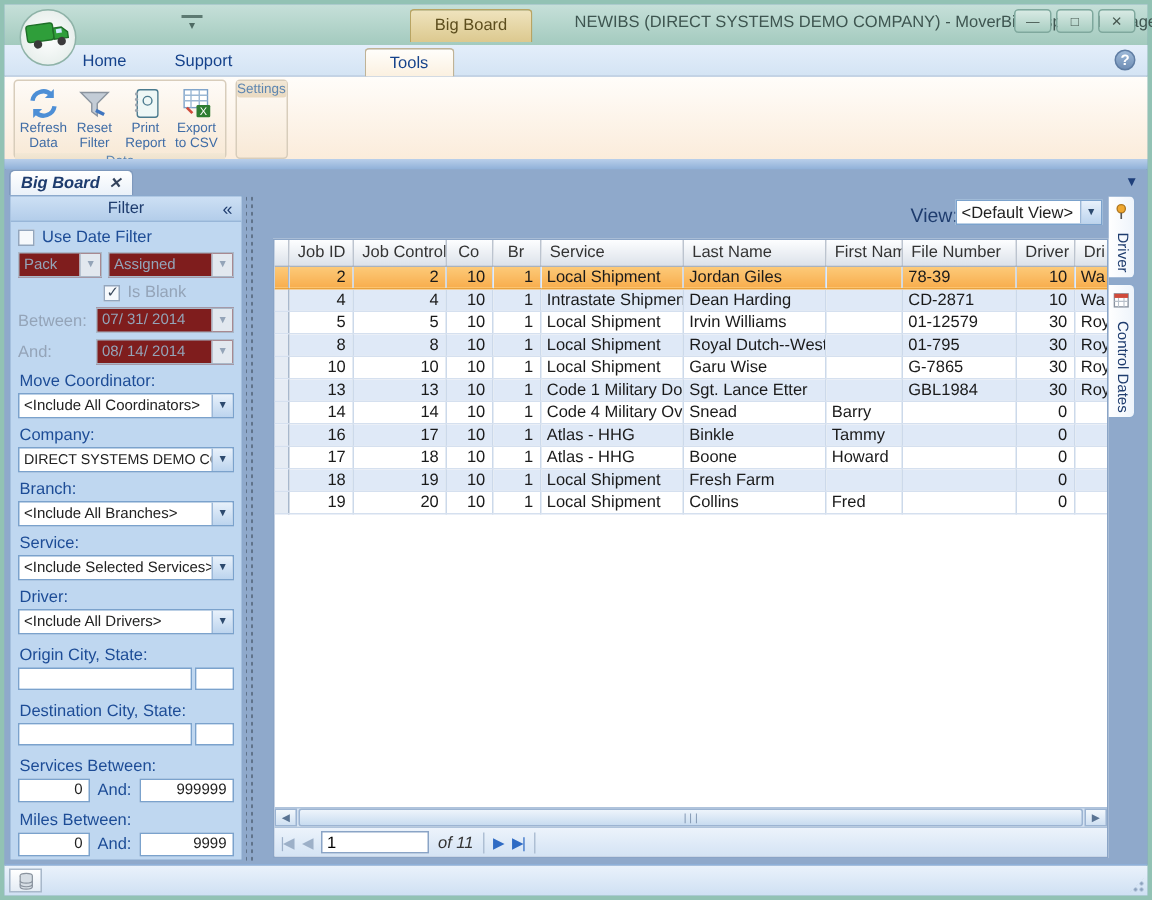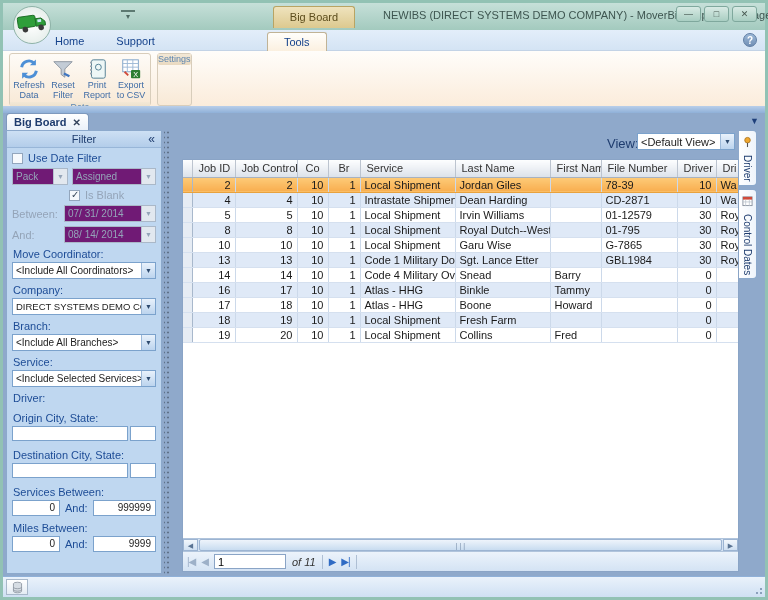--- a/index.html
+++ b/index.html
@@ -12,56 +12,56 @@
   .qat { position:absolute; left:118px; top:7px; width:14px; height:11px; color:#4e6a63; font-size:8px; text-align:center; border-top:2px solid #5d7a72; line-height:9px; cursor:pointer; }
   .ctx-label { position:absolute; left:270px; top:3px; width:82px; height:22px; background:linear-gradient(#efe3bd,#dcc98f); border:1px solid #b8a463; border-bottom:none; border-radius:3px 3px 0 0; color:#5c4d1d; font-size:11px; text-align:center; line-height:21px; }
   .title-text { position:absolute; left:380px; top:6px; width:360px; text-align:center; color:#3e5550; font-size:11px; white-space:nowrap; }
   .winbtns { position:absolute; right:8px; top:3px; display:flex; gap:3px; }
   .winbtn { width:25px; height:16px; border:1px solid #7fa89d; border-radius:3px; background:linear-gradient(#d8eae4,#a9cec2); color:#45564f; font-size:9px; text-align:center; line-height:14px; cursor:pointer; }
 
   
   .tabrow { height:21px; background:linear-gradient(#e3eefa,#d4e4f4); position:relative; flex:0 0 auto; border-bottom:1px solid #c3d3e6; }
   .rtabs { position:absolute; left:36px; top:2px; display:flex; height:19px; }
   .rtab { padding:0 16px; font-size:11px; color:#15428b; line-height:19px; cursor:pointer; }
-  .rtab.tools { margin-left:96px; background:linear-gradient(#fffefb,#fbf0e0); border:1px solid #c0b396; border-bottom:none; border-radius:3px 3px 0 0; }
+  .rtab.tools { margin-left:72px; background:linear-gradient(#fffefb,#fbf0e0); border:1px solid #c0b396; border-bottom:none; border-radius:3px 3px 0 0; }
   .help-btn { position:absolute; right:8px; top:3px; width:14px; height:14px; border-radius:50%; background:linear-gradient(#9db9d8,#718fb5); border:1px solid #5f7da3; color:#fff; font-size:10px; font-weight:bold; text-align:center; line-height:13px; cursor:pointer; }
 
   
   .ribbon { height:55px; background:linear-gradient(#fffdfa,#fbecdb); flex:0 0 auto; display:flex; padding:2px 0 0 6px; gap:6px; }
   .rgroup { border:1px solid #d8cdbb; border-radius:3px; background:linear-gradient(#fefbf7,#f8e9d6); display:flex; flex-direction:column; }
   .rgroup-body { flex:1; display:flex; padding:1px 2px; }
   .rgroup-caption { height:11px; font-size:9px; color:#5e86b0; text-align:center; line-height:10px; background:linear-gradient(#f3e8d6,#e9d9c0); border-radius:0 0 2px 2px; }
   .rbtn { width:34px; display:flex; flex-direction:column; align-items:center; padding-top:2px; border:1px solid transparent; border-radius:3px; cursor:pointer; }
   .rbtn .ricon { height:22px; display:flex; align-items:center; }
   .rbtn .rlabel { font-size:9px; color:#3f6ca6; text-align:center; line-height:10px; }
   .rbtn.wide { width:62px; }
   .rbtn.med { width:44px; }
   .drop-arrow { font-size:7px; color:#3f6ca6; line-height:6px; }
 
   
   .band { height:7px; background:linear-gradient(#b9cfea,#8fb0d8); flex:0 0 auto; }
 
   
   .content { position:relative; flex:1 1 auto; background:#8FA9CB; overflow:hidden; }
-  .doctab { position:absolute; left:3px; top:0; height:17px; padding:0 7px; background:linear-gradient(#ffffff,#eaf1f9); border:1px solid #7e99bd; border-bottom:none; border-radius:4px 4px 0 0; font-size:11px; font-weight:bold; color:#1e3c6e; line-height:16px; cursor:pointer; }
+  .doctab { position:absolute; left:3px; top:0; height:17px; padding:0 7px; background:linear-gradient(#ffffff,#eaf1f9); border:1px solid #7e99bd; border-bottom:none; border-radius:4px 4px 0 0; font-size:11px; font-weight:bold; color:#1e3c6e; line-height:16px; cursor:pointer;font-style:italic; }
   .doctab .tclose { font-weight:bold; color:#33435c; margin-left:6px; font-size:10px; cursor:pointer; }
 
   
   .filter { position:absolute; left:3px; top:17px; bottom:2px; width:156px; background:#bfd7f0; border:1px solid #8ca9cc; font-size:11px; color:#1d4c96; overflow:hidden; }
   .filter-head { height:17px; background:linear-gradient(#cde0f4,#b3cdea); border-bottom:1px solid #98b6d8; position:relative; text-align:center; line-height:16px; color:#1e3c6e; }
   .filter-head .collapse { position:absolute; right:6px; top:0; font-size:12px; cursor:pointer; }
   .frow { display:flex; align-items:center; margin:4px 5px 0 5px; }
   .flabel { margin:5px 5px 0 6px; white-space:nowrap; }
   .flabel.dis, .dis { color:#94a4b8; }
   .cb { width:11px; height:11px; background:#f6f9fc; border:1px solid #93a6bd; display:inline-block; margin-right:5px; flex:0 0 auto; position:relative; }
   .cb.checked::after { content:"✓"; position:absolute; left:1px; top:-2px; font-size:10px; color:#3a4a5c; }
   .dd { height:17px; background:#fff; border:1px solid #7ba2cc; display:flex; align-items:center; overflow:hidden; cursor:pointer; }
   .dd-text { flex:1; padding:0 3px; white-space:nowrap; overflow:hidden; font-size:10px; color:#222; }
   .dd-btn { width:14px; height:100%; flex:0 0 auto; background:linear-gradient(#e8f1fb,#bcd4ee); border-left:1px solid #9cb8d8; font-size:7px; color:#2d4a6e; text-align:center; line-height:15px; }
-  .dd.disabled { background:#701a75; border-color:#aab8c8;justify-content:space-between; }
+  .dd.disabled { background:#7f1d1d; border-color:#aab8c8;justify-content:space-between; }
   .dd.disabled .dd-text { color:#94a4b8; }
   .dd.disabled .dd-btn { background:#e2e8ef; color:#94a4b8; border-left-color:#b8c4d2; }
   .dd.full { margin:2px 5px 0 5px; }
   .inputbox { height:15px; background:#fff; border:1px solid #7ba2cc; }
   .txt { font-size:10px; border:none; outline:none; width:100%; height:100%; padding:0 2px; }
   .numbox { height:16px; background:#fff; border:1px solid #7ba2cc; font-size:10px; color:#222; text-align:right; padding:1px 4px 0 0; }
 
   .splitter { position:absolute; left:161px; top:17px; bottom:2px; width:5px; background-image:radial-gradient(#5f7289 0.8px, transparent 1px); background-size:4px 5px; background-position:2px 0; }
 
   
@@ -273,20 +273,24 @@
         <span class="dd-btn">▼</span>
       </div>
 
       <div class="flabel">Service:</div>
       <div class="dd full">
         <span class="dd-text">&lt;Include Selected Services&gt;</span>
         <span class="dd-btn">▼</span>
       </div>
 
       <div class="flabel">Driver:</div>
+      <div class="dd full">
+        <span class="dd-text">&lt;Include All Drivers&gt;</span>
+        <span class="dd-btn">▼</span>
+      </div>
 
       <div class="flabel" style="margin-top:8px">Origin City, State:</div>
       <div class="frow" style="margin-top:2px; gap:2px">
         <div class="inputbox" style="flex:1"><input class="txt" style=""></div>
         <div class="inputbox" style="width:26px"><input class="txt" style=""></div>
       </div>
 
       <div class="flabel" style="margin-top:8px">Destination City, State:</div>
       <div class="frow" style="margin-top:2px; gap:2px">
         <div class="inputbox" style="flex:1"><input class="txt" style=""></div>

